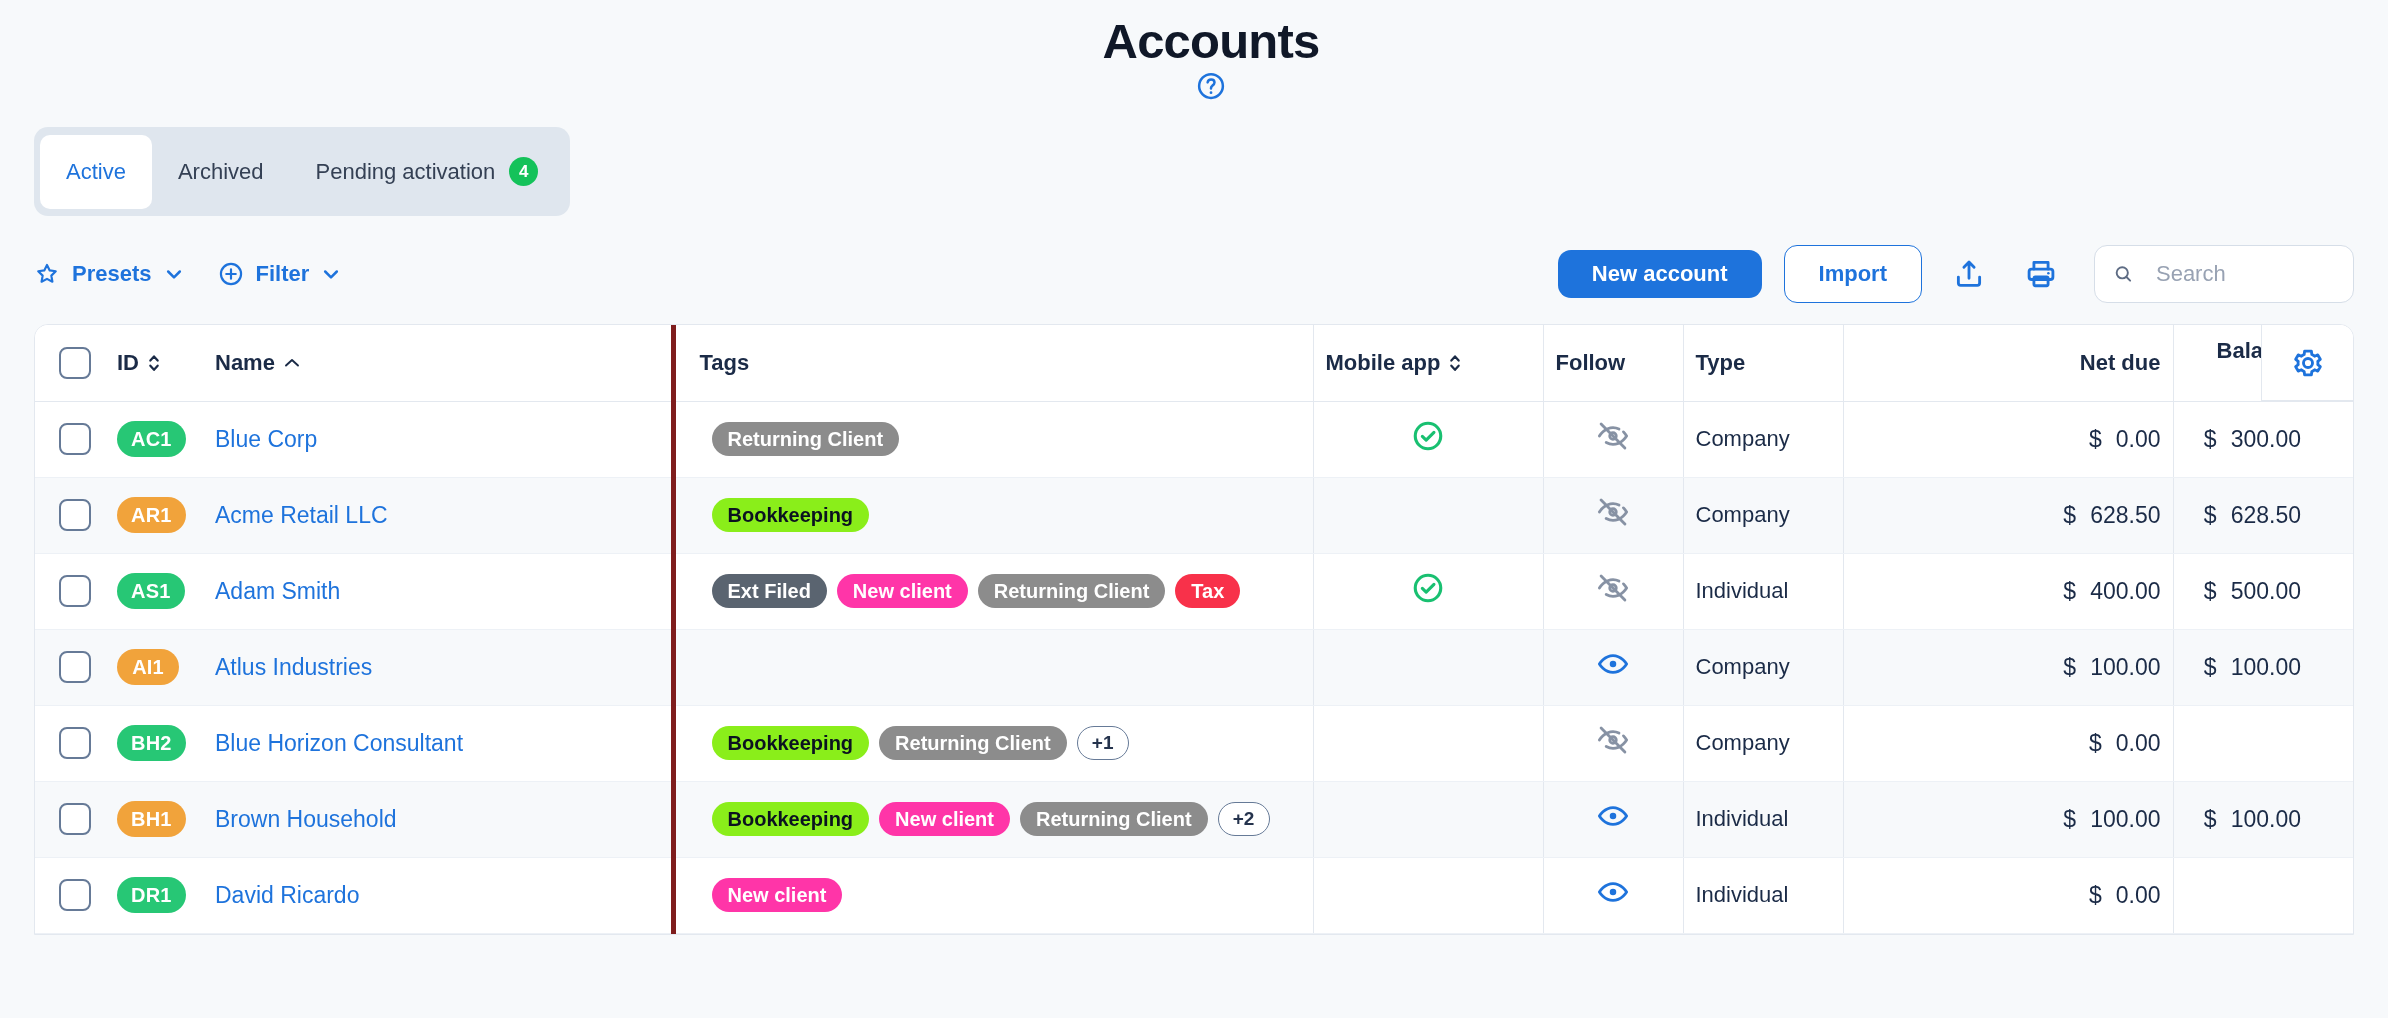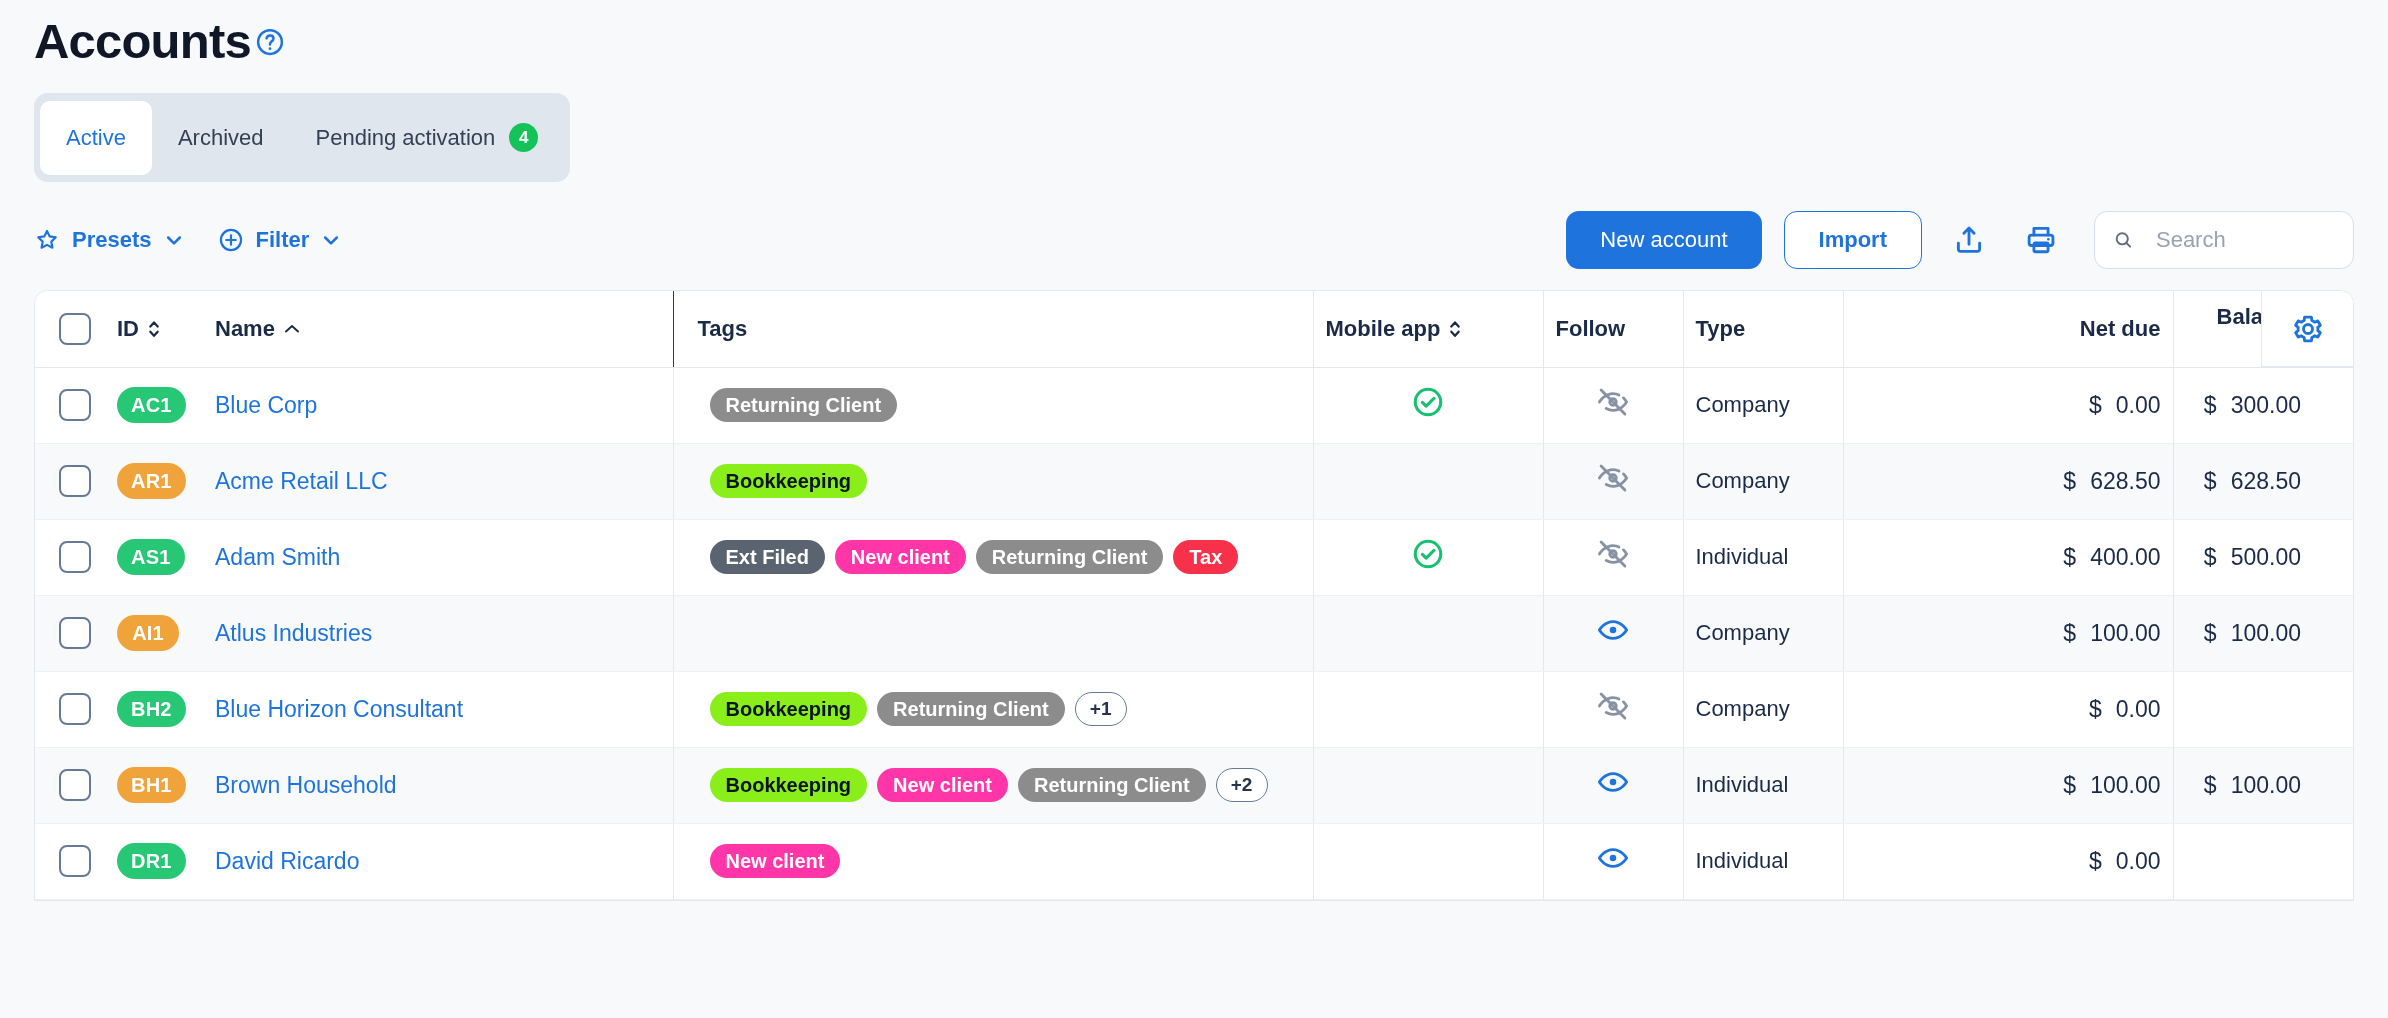--- a/index.html
+++ b/index.html
@@ -8,20 +8,21 @@
     background: #F7F9FB;
     font-family: "Liberation Sans", sans-serif;
     overflow: hidden;
   }
   body { position: relative; }
 
   
   .page-head {
     display: flex; align-items: center; gap: 4px;
     padding: 16px 0 0 34px;
+    flex-direction: column;
   }
   .page-title {
     font-size: 49px; font-weight: 700; color: #101828;
     letter-spacing: -0.8px; line-height: 1.05;
   }
   .help-icon { display: block; width: 30px; height: 30px; }
 
   
   .tabs-wrap { padding: 26px 0 0 34px; }
   .tabs {
@@ -49,22 +50,22 @@
   .tool-left { display: flex; align-items: center; gap: 34px; }
   .tool-btn {
     display: flex; align-items: center; gap: 12px;
     color: #1E73DC; font-size: 22px; font-weight: 600; cursor: pointer;
   }
   .chev { display: block; width: 20px; height: 20px; }
   .tool-right {
     margin-left: auto; display: flex; align-items: center; gap: 22px;
   }
   .btn-primary {
-    background: #1E73DC; color: #fff; font-size: 22px; font-weight: 400;
-    border: none; border-radius: 13px; padding: 0 34px; height: 58px;
+    background: #1E73DC; color: #fff; font-size: 22px; font-weight: 700;
+    border: none; border-radius: 13px; padding: 0 34px; height: 48px;
     cursor: pointer; font-family: inherit; white-space: nowrap;
   }
   .btn-outline {
     background: #fff; color: #1E73DC; font-size: 22px; font-weight: 600;
     border: 1.5px solid #1E73DC; border-radius: 13px; padding: 0 34px;
     height: 58px; cursor: pointer; font-family: inherit; white-space: nowrap;
   }
   .icon-btn {
     width: 50px; height: 50px; display: flex; align-items: center;
     justify-content: center; cursor: pointer; background: none; border: none;
@@ -89,21 +90,21 @@
   }
   table { border-collapse: collapse; width: 100%; table-layout: fixed; }
   thead th {
     height: 76px; font-size: 22px; font-weight: 700; color: #1B2B47;
     text-align: left; padding: 0 12px; vertical-align: middle;
     background: #fff; border-bottom: 1px solid #E3E8EF;
     line-height: 1.1;
   }
   .c-check  { width: 70px;  padding-left: 24px !important; }
   .c-id     { width: 98px; }
-  .c-name   { width: 470px; border-right: 1px solid #7f1d1d; }
+  .c-name   { width: 470px; border-right: 5px solid #7f1d1d; }
   .c-tags   { width: 640px; padding-left: 24px !important; }
   .c-mobile { width: 230px; border-left: 1px solid #E3E8EF; text-align: center !important; margin-left: 12px; }
   .c-follow { width: 140px; border-left: 1px solid #E3E8EF; text-align: center !important; }
   .c-type   { width: 160px; border-left: 1px solid #E3E8EF; }
   .c-gap    { width: 140px; border-left: 1px solid #E3E8EF; }
   .c-net    { width: 190px; text-align: right !important; }
   .c-bal    { width: 140px; text-align: right !important; border-left: 1px solid #E3E8EF; }
   .c-gear   { width: 92px;  text-align: center !important; }
 
   thead th.c-mobile, thead th.c-follow { text-align: left !important; }

